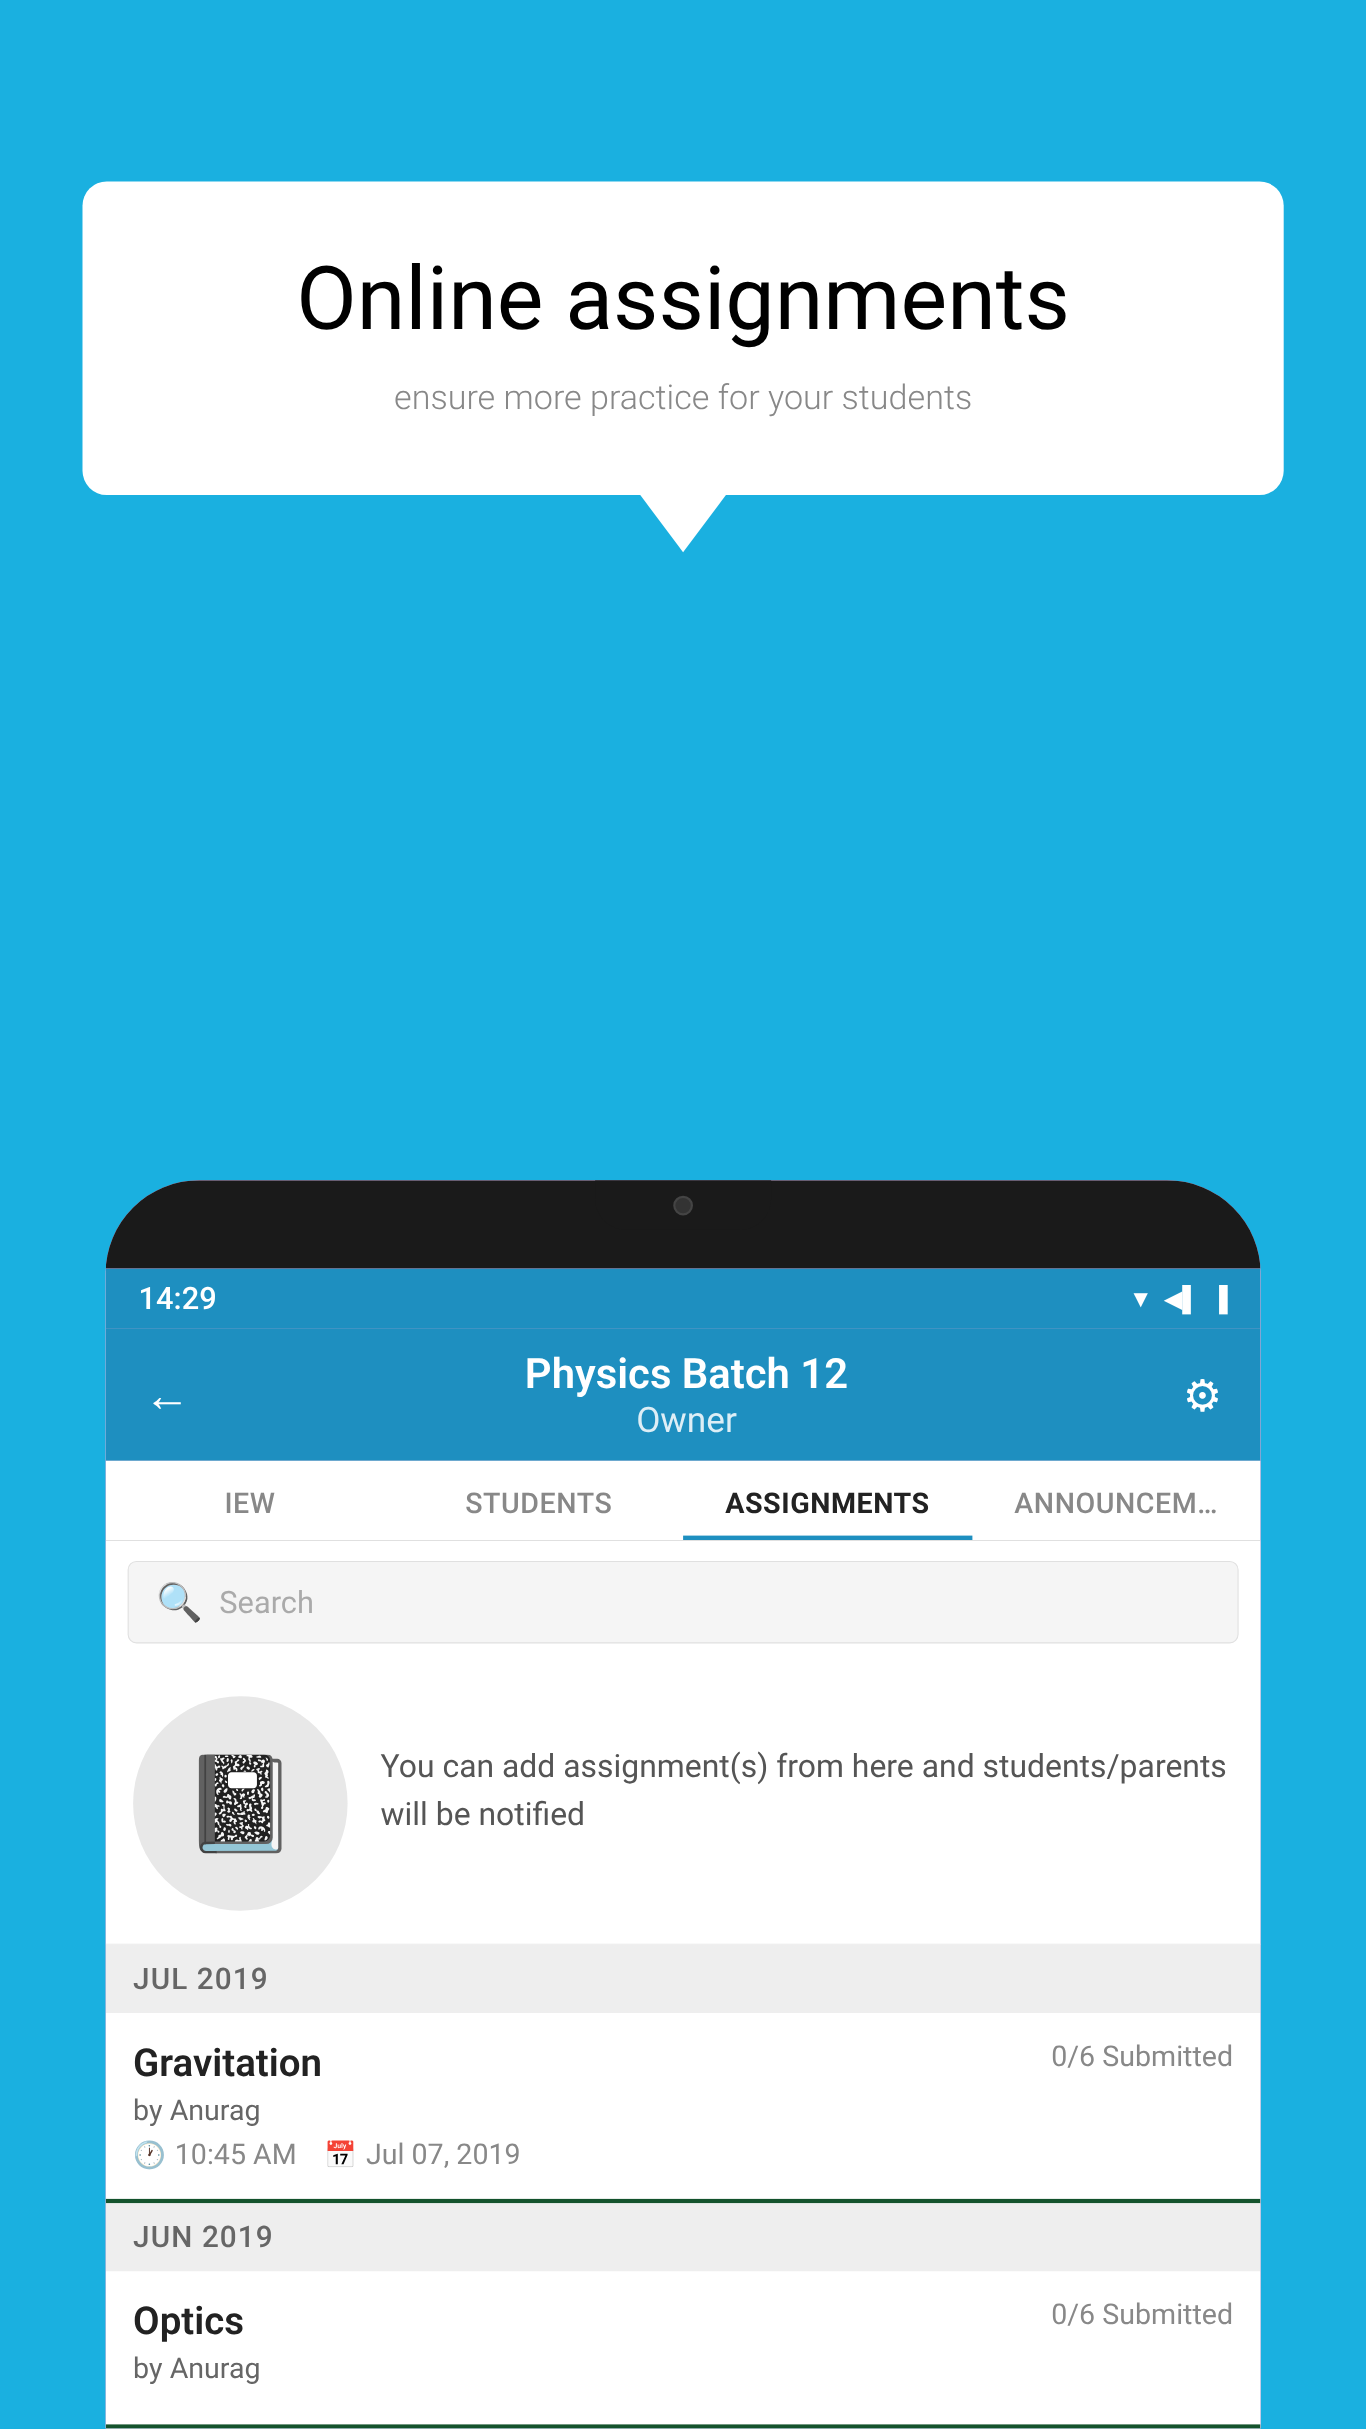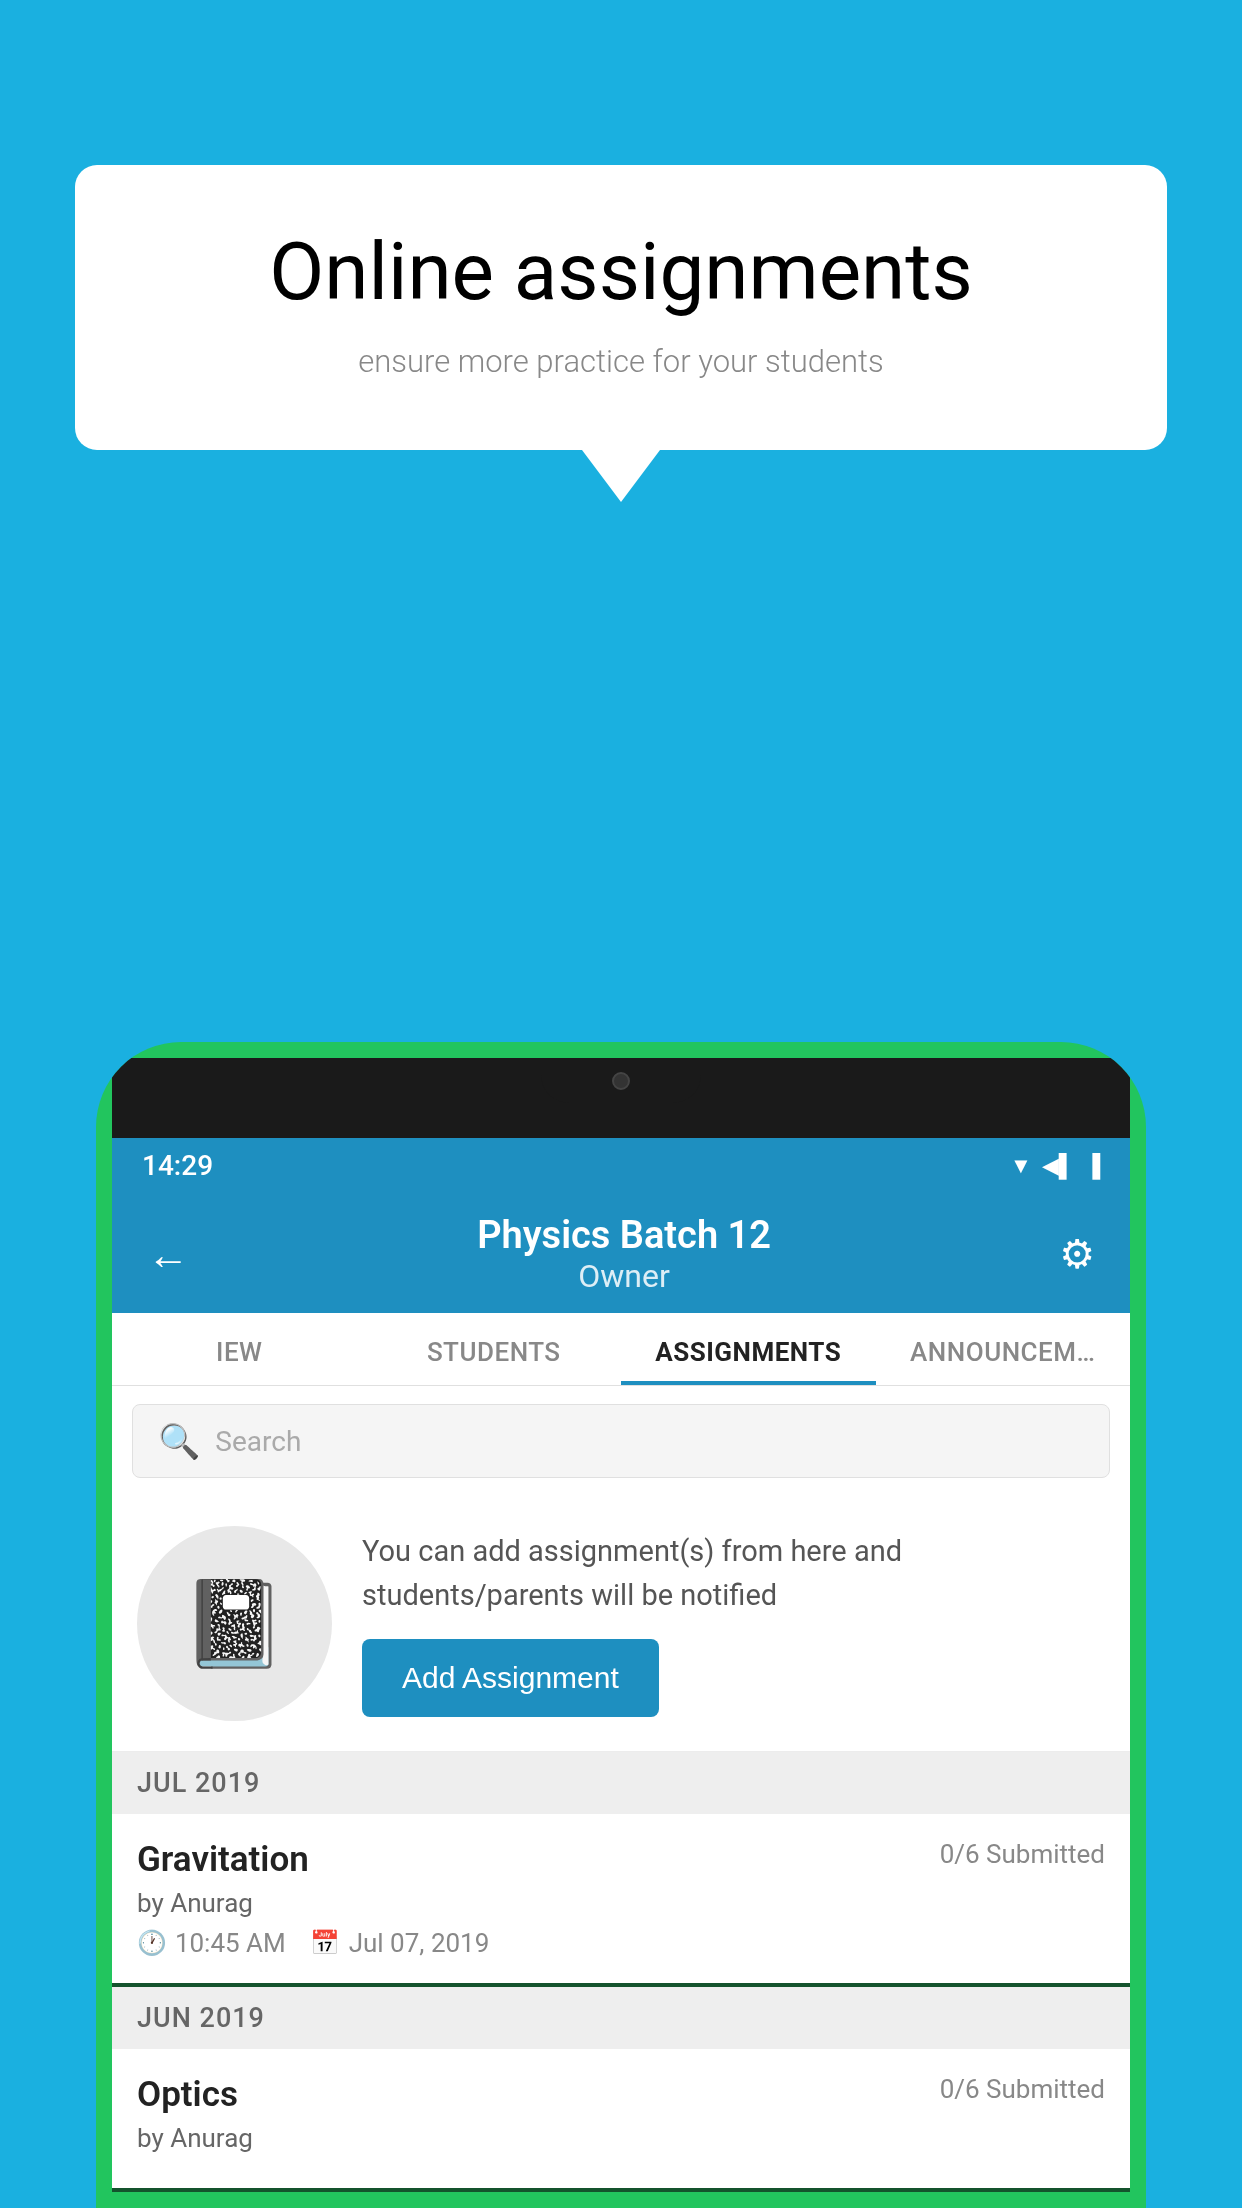--- a/index.html
+++ b/index.html
@@ -56,23 +56,23 @@
       font-weight: 300;
     }
 
     
     .phone-frame {
       position: absolute;
       bottom: 0;
       left: 50%;
       transform: translateX(-50%);
       width: 1050px;
-      background: #22c55e;
+      background: #f9a8d4;
       border-radius: 85px 85px 0 0;
-      padding: 16px;
+      padding: 0;
       overflow: hidden;
     }
 
     
     .phone-top {
       background: #1a1a1a;
       height: 80px;
       position: relative;
       display: flex;
       align-items: center;
@@ -398,21 +398,20 @@
           <span class="search-placeholder">Search</span>
         </div>
       </div>
 
       <div class="promo-block">
         <div class="promo-icon-circle">
           <span class="notebook-icon">📓</span>
         </div>
         <div class="promo-text-block">
           <p class="promo-description">You can add assignment(s) from here and students/parents will be notified</p>
-          <button class="add-assignment-btn">Add Assignment</button>
         </div>
       </div>
 
       <div class="month-section">
         <span class="month-label">JUL 2019</span>
       </div>
 
       <div class="assignment-item">
         <div class="assignment-header">
           <span class="assignment-title">Gravitation</span>

